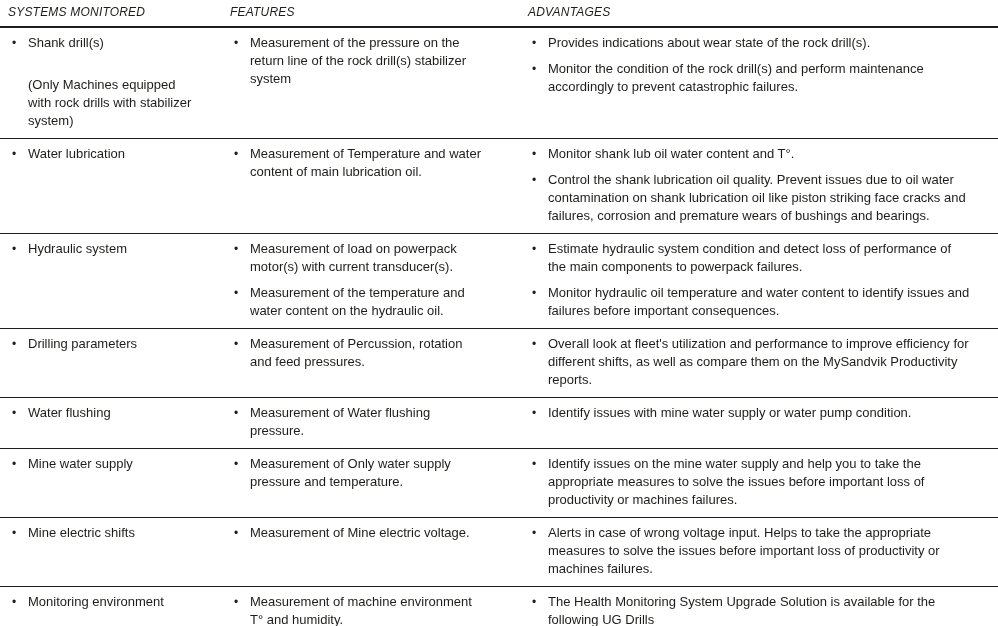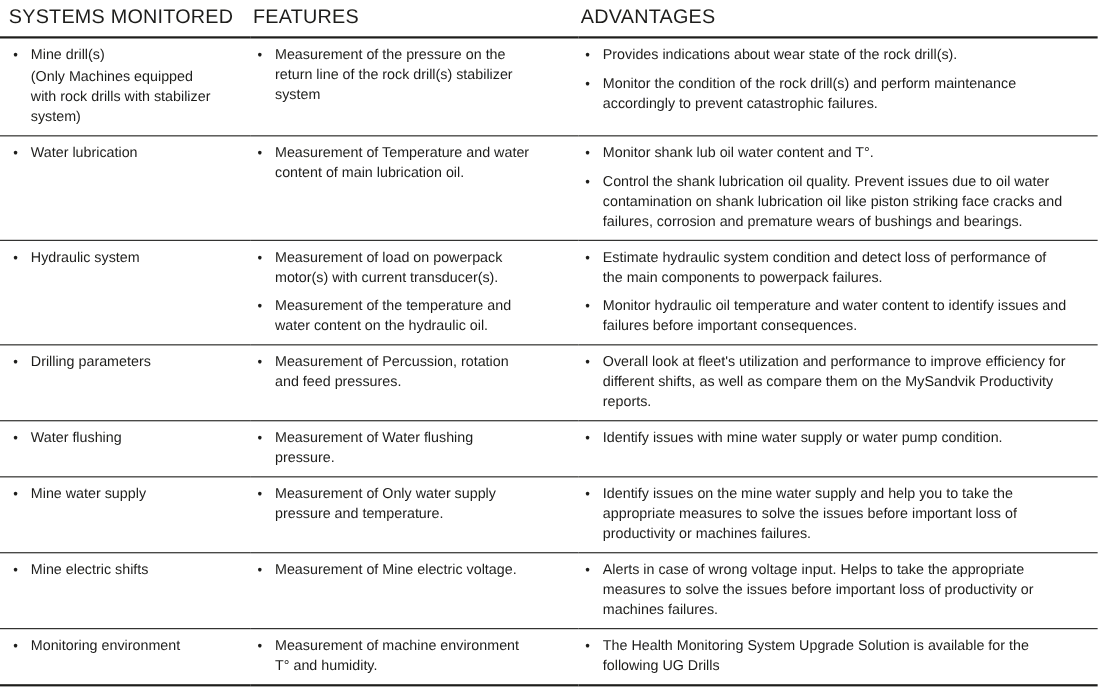--- a/index.html
+++ b/index.html
@@ -14,27 +14,28 @@
     width: 998px;
     border-collapse: collapse;
     table-layout: fixed;
   }
   col.c-sys { width: 228px; }
   col.c-feat { width: 298px; }
   col.c-adv { width: 472px; }
 
   thead th {
     text-align: left;
-    font-size: 18px;
+    font-size: 12px;
     font-weight: 500;
     letter-spacing: 0.2px;
     color: #1d1d1b;
     padding: 5px 0 7px 2px;
     border-bottom: 2px solid #1d1d1b;
     white-space: nowrap;
+    font-style: italic;
   }
   thead th.h-sys { padding-left: 8px; }
 
   tbody td {
     vertical-align: top;
     border-bottom: 1px solid #1d1d1b;
     font-size: 13px;
     line-height: 18px;
     padding: 6px 12px 8px 2px;
   }
@@ -48,21 +49,21 @@
   .bullet-item + .bullet-item { margin-top: 8px; }
   .bullet {
     flex: 0 0 20px;
     font-size: 12px;
     line-height: 18px;
     padding-left: 4px;
   }
   .btext { flex: 1 1 auto; }
   .cell-note {
     margin-left: 20px;
-    margin-top: 2px;
+    margin-top: 24px;
   }
 </style>
 </head>
 <body>
 
 <table class="monitor-table">
   <colgroup>
     <col class="c-sys">
       <col class="c-feat">
       <col class="c-adv">
@@ -72,21 +73,21 @@
       <th class="h-sys">SYSTEMS MONITORED</th>
       <th>FEATURES</th>
       <th>ADVANTAGES</th>
     </tr>
   </thead>
   <tbody id="table-body">
       <tr>
         <td class="sys-cell">
           <div class="bullet-item">
             <span class="bullet">•</span>
-            <span class="btext">Mine drill(s)</span>
+            <span class="btext">Shank drill(s)</span>
           </div>
           <div class="cell-note">(Only Machines equipped with rock drills with stabilizer system)</div>
         </td>
         <td class="feat-cell">
           <div class="bullet-item">
             <span class="bullet">•</span>
             <span class="btext">Measurement of the pressure on the return line of the rock drill(s) stabilizer system</span>
           </div>
         </td>
         <td class="adv-cell">

